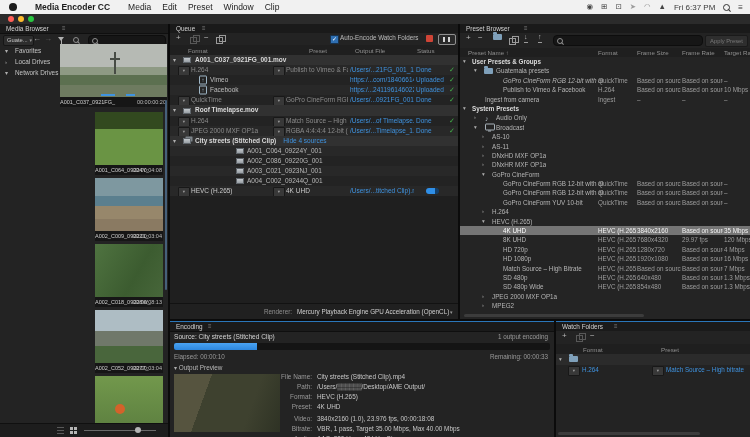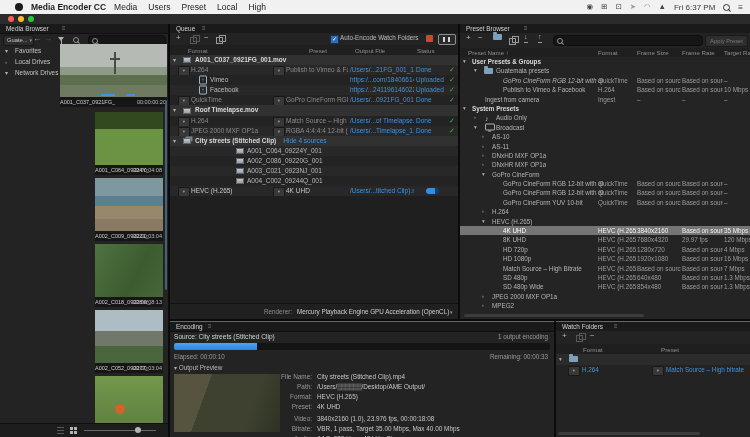--- a/index.html
+++ b/index.html
@@ -2,21 +2,21 @@
 <html><head>
 <meta charset="utf-8">
 <style>
   html,body{margin:0;padding:0}
   body{width:750px;height:437px;position:relative;overflow:hidden;background:#0b0b0b;
        font-family:"Liberation Sans","DejaVu Sans",sans-serif;-webkit-font-smoothing:antialiased}
   .abs{position:absolute}
   
   #menubar{position:absolute;left:0;top:0;width:750px;height:14px;background:#f1f1f1;
            border-bottom:1px solid #c9c9c9;display:flex;align-items:center;font-size:8.5px;color:#1c1c1c}
-  #menubar .left{display:flex;align-items:center;gap:8px;padding-left:15px}
+  #menubar .left{display:flex;align-items:center;gap:18px;padding-left:9px}
   #menubar .appname{font-weight:bold}
   #menubar .right{margin-left:auto;display:flex;align-items:center;gap:8px;padding-right:7px;color:#3a3a3a}
   .apple{width:8px;height:8px;border-radius:50% 50% 46% 46%;background:#1c1c1c}
   .mstat{font-size:7.5px;color:#444;line-height:14px}
   .mstat.dim{color:#9a9a9a}
   .magicon{width:5px;height:5px;border:1px solid #333;border-radius:50%;position:relative}
   .magicon::after{content:"";position:absolute;width:3px;height:1px;background:#333;right:-2px;bottom:-1px;transform:rotate(45deg)}
   .nclines{font-size:8px;color:#333}
   
   #titlebar{position:absolute;left:0;top:14px;width:750px;height:10px;background:#2b2b2b}
@@ -181,24 +181,24 @@
 </head>
 <body>
 
 <div id="menubar">
   <div class="left">
     <span class="apple"></span>
     <span class="appname">Media Encoder CC</span>
     <span id="menu-items" style="display:flex;gap:11px">
 
     <span>Media</span>
-        <span>Users</span>
+        <span>Edit</span>
         <span>Preset</span>
-        <span>Local</span>
-        <span>High</span>
+        <span>Window</span>
+        <span>Clip</span>
       </span>
   </div>
   <div class="right">
     <span id="status-icons" style="display:flex;gap:8px">
 
     <span class="mstat">◉</span>
         <span class="mstat">⊞</span>
         <span class="mstat">⊡</span>
         <span class="mstat dim">➤</span>
         <span class="mstat dim">◠</span>

